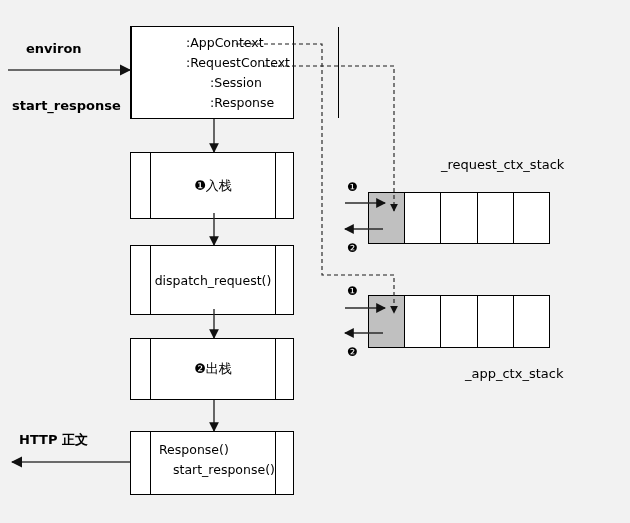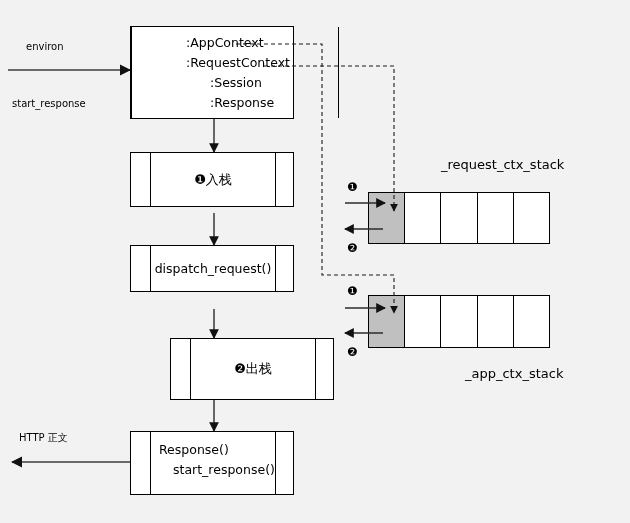--- a/index.html
+++ b/index.html
@@ -27,21 +27,21 @@
   
   .stack{
     position:absolute;left:368px;width:182px;box-sizing:border-box;
     background:#fff;border:1px solid #000;display:flex;
   }
   .stack .cell{flex:1;border-right:1px solid #000;}
   .stack .cell:last-child{border-right:none;}
   .stack .cell.active{background:#c0c0c0;}
   
   .t{position:absolute;white-space:nowrap;}
-  .bold13{font-size:10px;font-weight:normal;}
+  .bold13{font-size:13px;font-weight:bold;}
   .plain13{font-size:13px;}
   .badge{font-size:12px;line-height:12px;}
 </style>
 </head>
 <body>
 
 <div class="canvas">
 
   <div class="obj-box" style="top:26px;height:93px;gap:48px;">
     <div class="strip l"></div>
@@ -49,37 +49,37 @@
       <div class="ctx-lines">
         <div class="line">:AppContext</div>
         <div class="line">:RequestContext</div>
         <div class="line indent">:Session</div>
         <div class="line indent">:Response</div>
       </div>
     </div>
     <div class="strip r"></div>
   </div>
 
-  <div class="obj-box" style="top:152px;height:55px;">
+  <div class="obj-box" style="top:152px;height:67px;">
     <div class="strip l"></div>
     <div class="box-mid center">
       <span class="box-label">❶入栈</span>
     </div>
     <div class="strip r"></div>
   </div>
 
-  <div class="obj-box" style="top:245px;height:47px;">
+  <div class="obj-box" style="top:245px;height:70px;">
     <div class="strip l"></div>
     <div class="box-mid center">
       <span class="box-label" style="font-size:12.5px;">dispatch_request()</span>
     </div>
     <div class="strip r"></div>
   </div>
 
-  <div class="obj-box" style="top:338px;height:62px;margin-left:40px;">
+  <div class="obj-box" style="top:338px;height:62px;">
     <div class="strip l"></div>
     <div class="box-mid center">
       <span class="box-label">❷出栈</span>
     </div>
     <div class="strip r"></div>
   </div>
 
   <div class="obj-box" style="top:431px;height:64px;">
     <div class="strip l"></div>
     <div class="box-mid">

